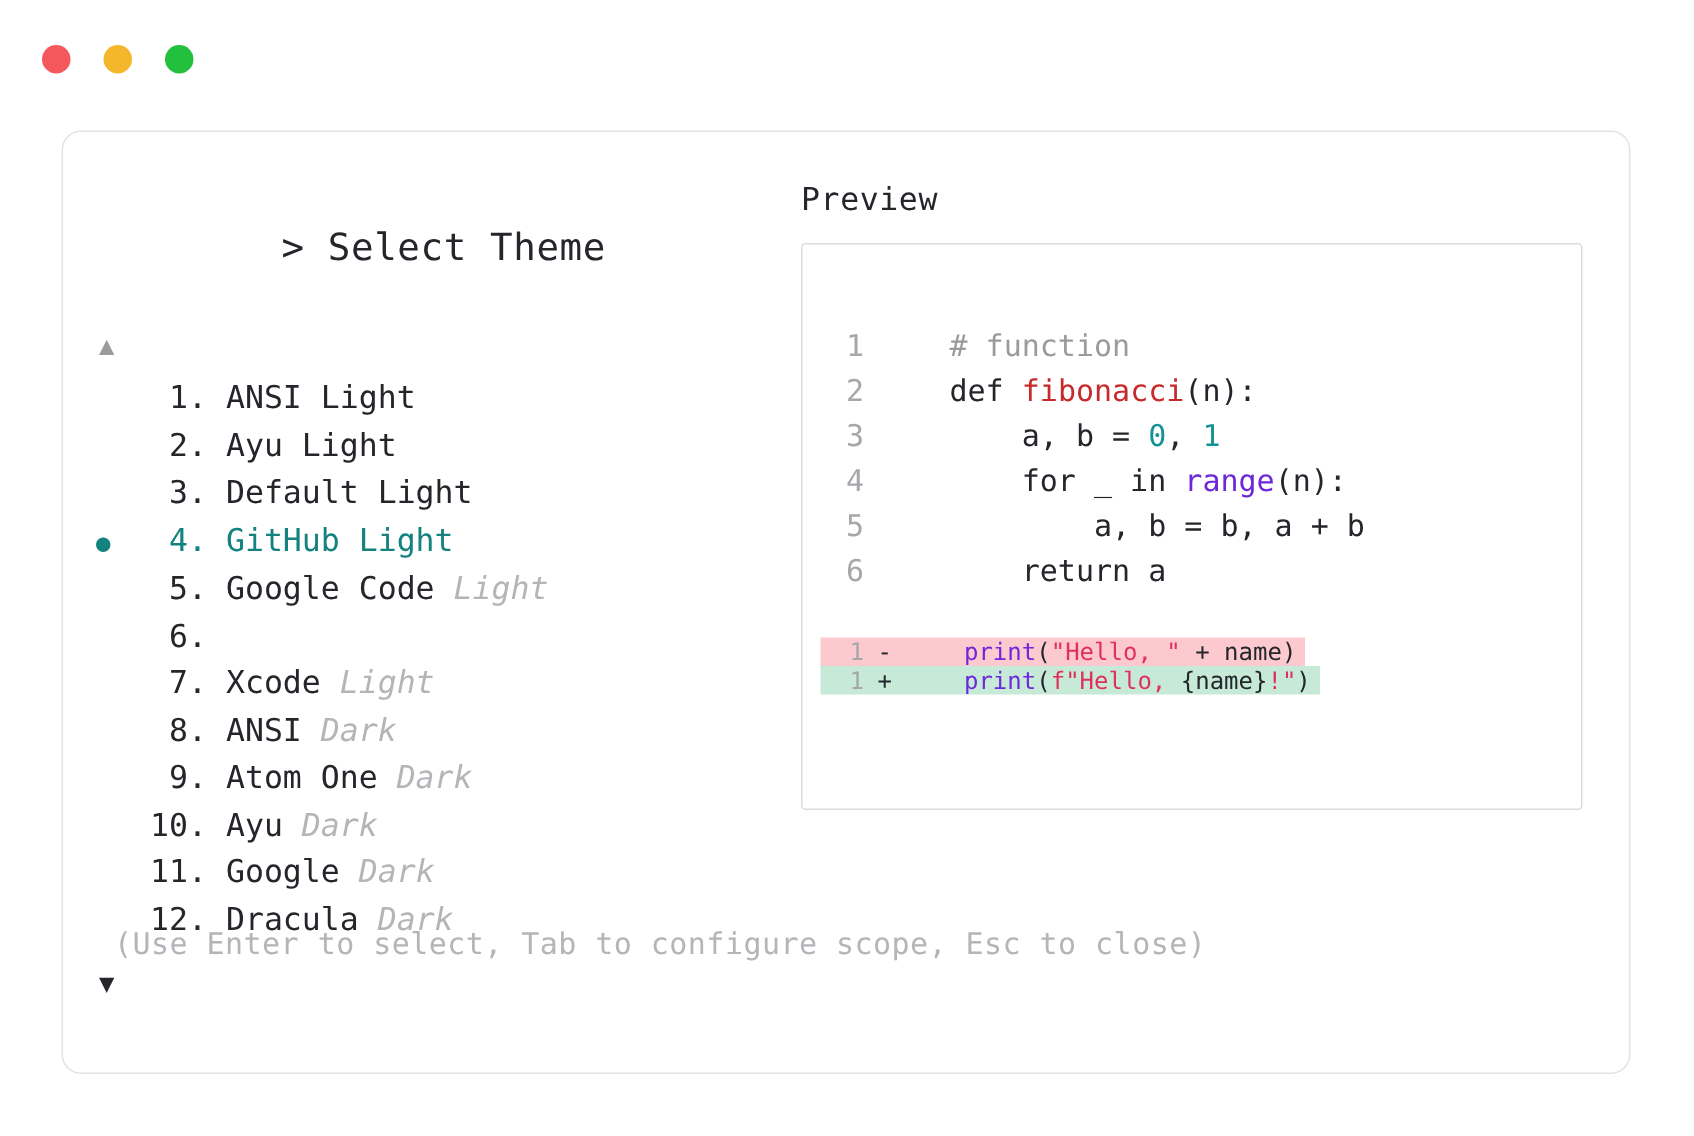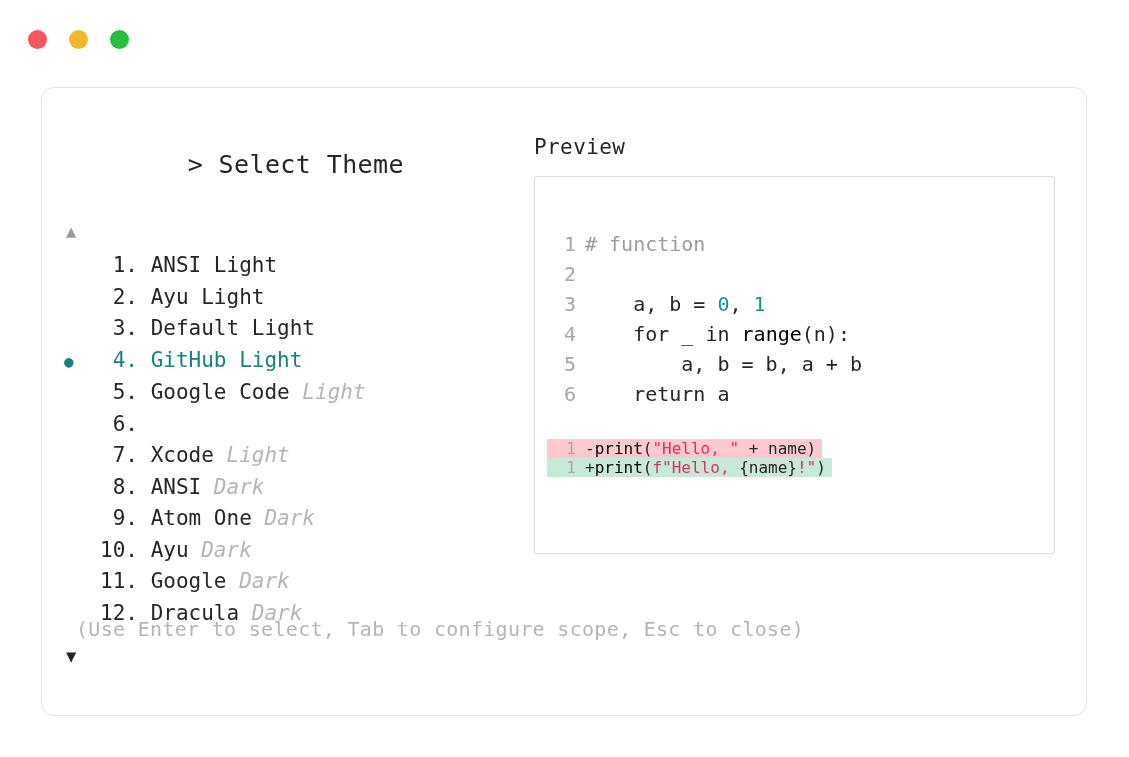--- a/index.html
+++ b/index.html
@@ -114,21 +114,21 @@
     color: #b4b5b8;
     letter-spacing: 0.3px;
     white-space: pre;
     margin-left: 12px;
   }
 
   
   .right-col {
     position: absolute;
     left: 492px;
-    top: 47px;
+    top: 33px;
   }
   .preview-label {
     font-size: 21px;
     color: #24262b;
     letter-spacing: 0.4px;
     white-space: pre;
   }
   .preview-panel {
     margin-top: 17px;
     width: 521px;
@@ -150,41 +150,41 @@
     color: #24262b;
   }
   .ln {
     flex: 0 0 38px;
     width: 38px;
     text-align: right;
     color: #a7a7ab;
     padding-right: 9px;
     box-sizing: border-box;
   }
-  .code-body { white-space: pre; }
+  .code-body { white-space: pre; margin-left: 48px; }
 
   .code-block-main { padding-left: 12px; }
   .code-gap { height: 30px; }
 
   .diff-line { display: flex; align-items: baseline; }
   .diff-line .ln { flex: 0 0 38px; }
   .diff-line .code-body { padding-right: 6px; }
   .diff-del { background: #fbc9ce; }
   .diff-add { background: #c6ead7; }
   .diff-block { padding-left: 12px; }
   .diff-line.diff-del .ln,
   .diff-line.diff-add .ln { color: #a7a7ab; }
   .diff-row-wrap { display: flex; }
   .diff-row-inner { display: inline-flex; align-items: baseline; }
 
   
   .tok-comment  { color: #9b9b9e; }
   .tok-keyword  { color: #24262b; }
   .tok-func     { color: #c62a2a; }
-  .tok-builtin  { color: #000000; }
+  .tok-builtin  { color: #6d28d9; }
   .tok-number   { color: #159392; }
   .tok-string   { color: #e0305b; }
   .tok-plain    { color: #24262b; }
   .tok-marker   { color: #24262b; }
 </style>
 </head>
 <body>
 
 <div class="window-dots">
   <span class="dot dot-close"></span>
@@ -220,21 +220,21 @@
       <div class="scroll-arrow scroll-down">▼</div>
     </div>
 
     <div class="hint-line">(Use Enter to select, Tab to configure scope, Esc to close)</div>
 
     <div class="right-col">
       <div class="preview-label">Preview</div>
       <div class="preview-panel">
         <div class="code-block-main" id="code-block">
             <div class="code-line"><span class="ln">1</span><span class="code-body"><span class="tok-comment"># function</span></span></div>
-            <div class="code-line"><span class="ln">2</span></div>
+            <div class="code-line"><span class="ln">2</span><span class="code-body"><span class="tok-keyword">def </span><span class="tok-func">fibonacci</span><span class="tok-plain">(n):</span></span></div>
             <div class="code-line"><span class="ln">3</span><span class="code-body"><span class="tok-plain">    a, b = </span><span class="tok-number">0</span><span class="tok-plain">, </span><span class="tok-number">1</span></span></div>
             <div class="code-line"><span class="ln">4</span><span class="code-body"><span class="tok-plain">    for _ in </span><span class="tok-builtin">range</span><span class="tok-plain">(n):</span></span></div>
             <div class="code-line"><span class="ln">5</span><span class="code-body"><span class="tok-plain">        a, b = b, a + b</span></span></div>
             <div class="code-line"><span class="ln">6</span><span class="code-body"><span class="tok-plain">    return a</span></span></div>
           </div>
         <div class="code-gap"></div>
         <div class="diff-block" id="diff-block">
             <div class="diff-row-wrap">
               <span class="diff-row-inner diff-line diff-del">
                 <span class="ln">1</span>

